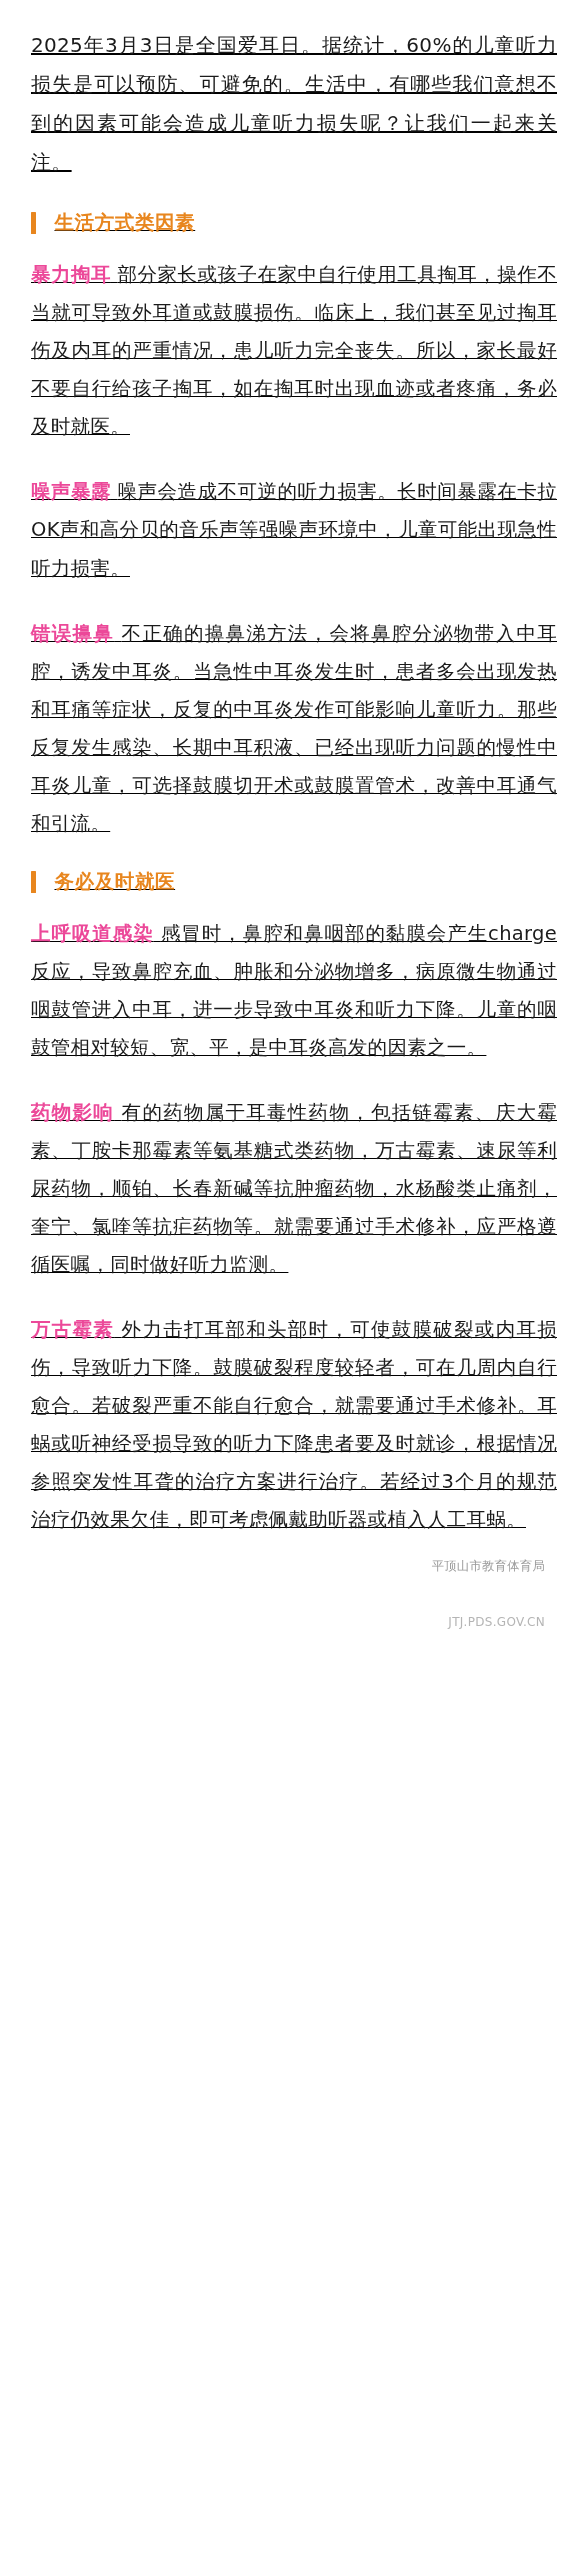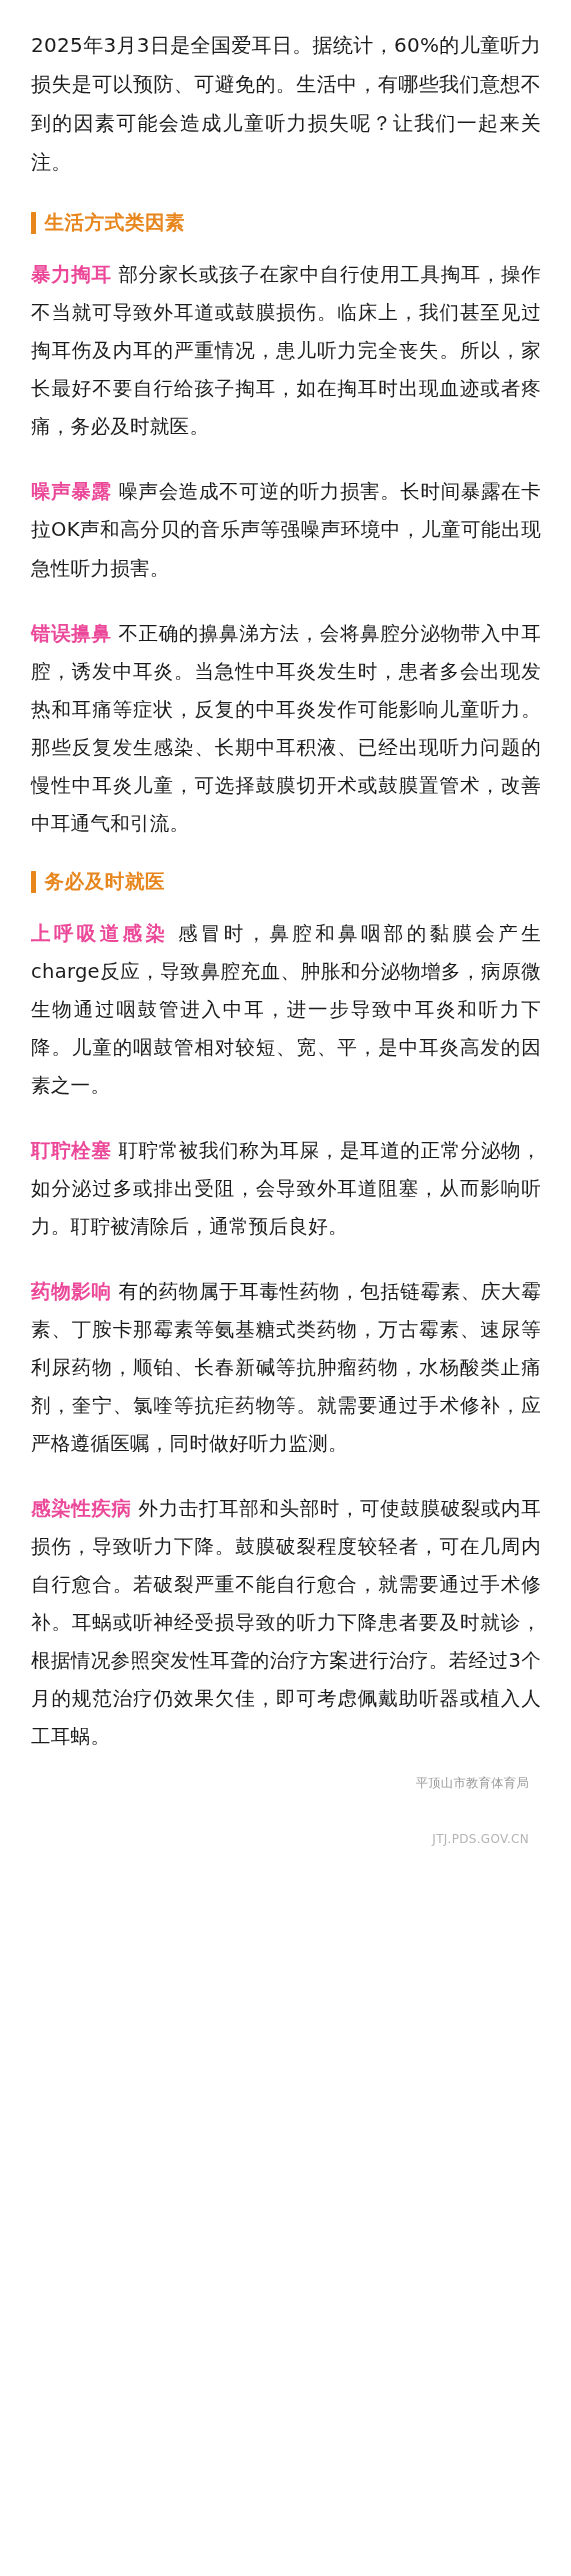--- a/index.html
+++ b/index.html
@@ -8,36 +8,38 @@
   }
   body {
     width: 572px;
     background: #ffffff;
     font-family: "DejaVu Sans", sans-serif;
   }
   .page {
     width: 572px;
     min-height: 2576px;
     box-sizing: border-box;
-    padding: 26px 31px 0 31px;
+    padding: 26px 15px 0 31px;
     background: #ffffff;
     position: relative;
+    text-decoration: underline;
   }
   .intro {
     font-size: 20px;
     line-height: 1.95;
     color: #1b1b1b;
     letter-spacing: 0.3px;
     text-align: justify;
     margin: 0 0 29px 0;
   }
   .section-heading {
     display: flex;
     align-items: flex-end;
     margin: 0 0 22px 0;
+    gap: 10px;
   }
   .section-heading .bar {
     width: 4.5px;
     height: 22px;
     background: #e8861e;
     margin-right: 9px;
     flex: 0 0 auto;
     border-radius: 0.6px;
   }
   .section-heading .htext {
@@ -120,33 +122,29 @@
     <div class="section-heading">
       <span class="bar"></span>
       <span class="htext">务必及时就医</span>
     </div>
 
     <p class="para">
       <span class="lead">上呼吸道感染</span>
       <span>感冒时，鼻腔和鼻咽部的黏膜会产生charge反应，导致鼻腔充血、肿胀和分泌物增多，病原微生物通过咽鼓管进入中耳，进一步导致中耳炎和听力下降。儿童的咽鼓管相对较短、宽、平，是中耳炎高发的因素之一。</span>
     </p>
 
-    <p class="para">
-      <span class="lead">耵聍栓塞</span>
-      <span>耵聍常被我们称为耳屎，是耳道的正常分泌物，如分泌过多或排出受阻，会导致外耳道阻塞，从而影响听力。耵聍被清除后，通常预后良好。</span>
-    </p>
 
     <p class="para">
       <span class="lead">药物影响</span>
       <span>有的药物属于耳毒性药物，包括链霉素、庆大霉素、丁胺卡那霉素等氨基糖式类药物，万古霉素、速尿等利尿药物，顺铂、长春新碱等抗肿瘤药物，水杨酸类止痛剂，奎宁、氯喹等抗疟药物等。就需要通过手术修补，应严格遵循医嘱，同时做好听力监测。</span>
     </p>
 
 
     <p class="para">
-      <span class="lead">感染性疾病</span>
+      <span class="lead">万古霉素</span>
       <span>外力击打耳部和头部时，可使鼓膜破裂或内耳损伤，导致听力下降。鼓膜破裂程度较轻者，可在几周内自行愈合。若破裂严重不能自行愈合，就需要通过手术修补。耳蜗或听神经受损导致的听力下降患者要及时就诊，根据情况参照突发性耳聋的治疗方案进行治疗。若经过3个月的规范治疗仍效果欠佳，即可考虑佩戴助听器或植入人工耳蜗。</span>
     </p>
 
   </div>
 
   <div class="footer">
     <div class="footer-inner">
       <div class="footer-site">平顶山市教育体育局</div>
       <div class="footer-url">JTJ.PDS.GOV.CN</div>
     </div>

